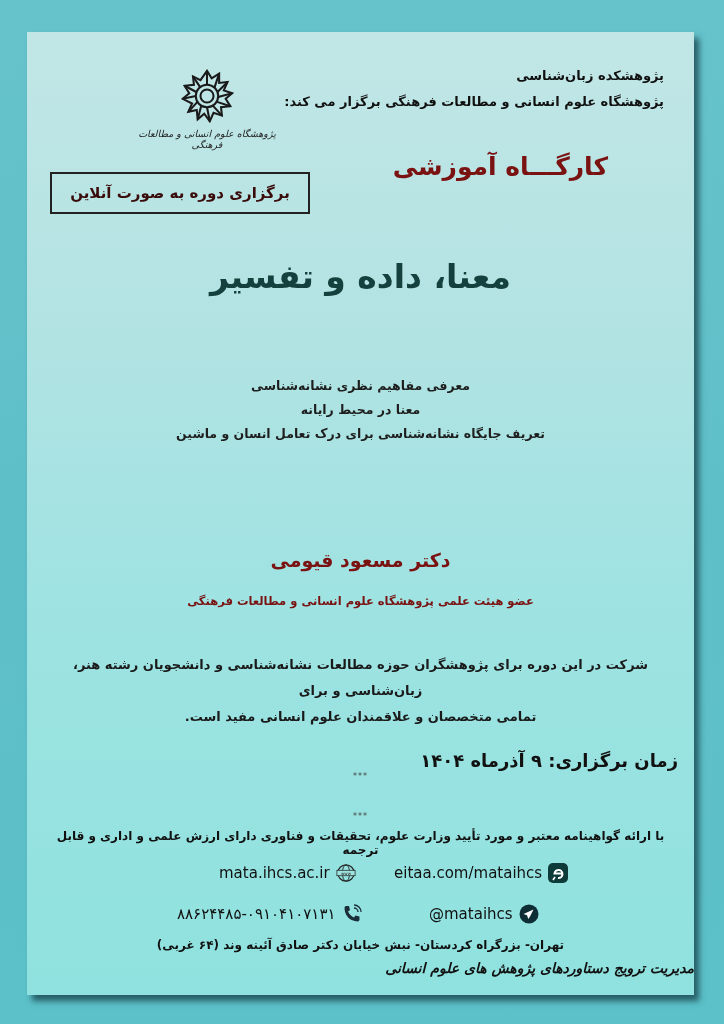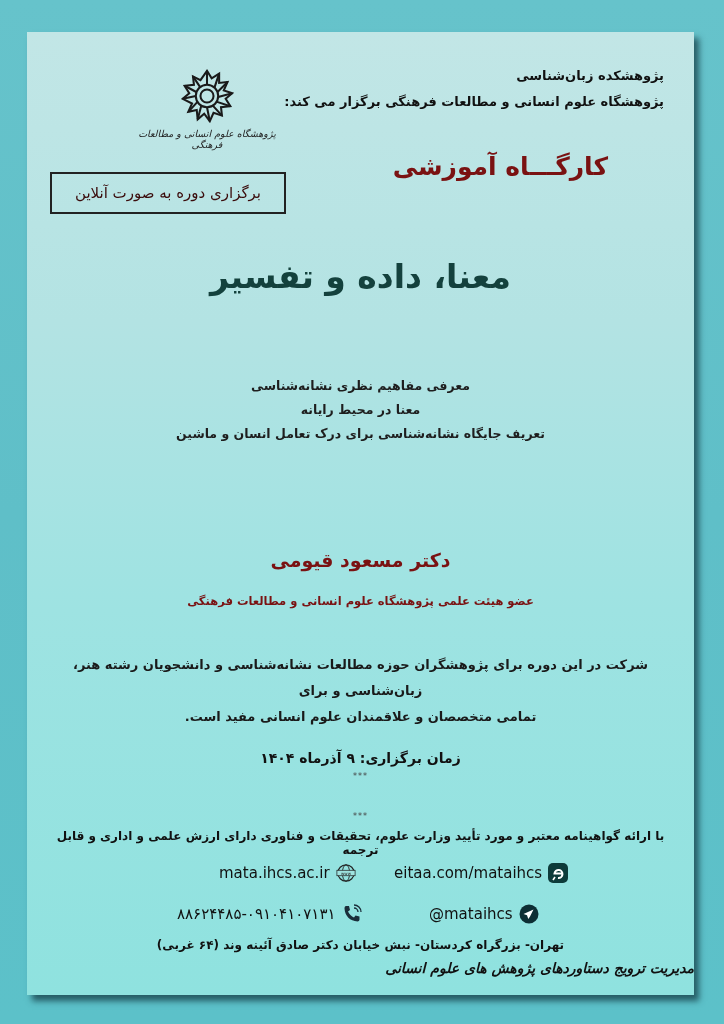--- a/index.html
+++ b/index.html
@@ -16,31 +16,31 @@
     direction: rtl;
   }
   .abs { position:absolute; }
   .org1 { right:30px; top:36px; font-size:13px; font-weight:bold; color:#111; }
   .org2 { right:30px; top:62px; font-size:13px; font-weight:bold; color:#111; }
   .workshop { right:86px; top:120px; font-size:25px; font-weight:bold; color:#7a1212; letter-spacing:1px; }
   .logo { left:100px; top:36px; width:160px; text-align:center; }
   .logo svg { display:block; margin:0 auto; }
   .logo-caption { font-family:"DejaVu Serif", serif; font-size:9.5px; color:#222; margin-top:4px; font-style:italic; }
   .online-box {
-    left:23px; top:140px; width:236px; height:42px;
+    left:23px; top:140px; width:260px; height:42px;
     border:2px solid #222; box-sizing:border-box;
     display:flex; align-items:center; justify-content:center;
-    font-size:15px; font-weight:normal; color:#3a0b0b;
+    font-size:15px; font-weight:bold; color:#3a0b0b;
   }
   .title { left:0; right:0; top:224px; text-align:center; font-size:33px; font-weight:bold; color:#14413d; line-height:42px; }
   .topics { left:0; right:0; top:342px; text-align:center; font-size:12.5px; font-weight:bold; color:#1e1e1e; line-height:24px; }
   .presenter { left:0; right:0; top:517px; text-align:center; font-size:19px; font-weight:bold; color:#7a1212; }
   .affil { left:0; right:0; top:562px; text-align:center; font-size:11.5px; font-weight:bold; color:#7a1212; }
   .desc { left:20px; right:20px; top:620px; text-align:center; font-size:13px; font-weight:bold; color:#1a1a1a; line-height:26px; }
-  .date { left:0; right:0; top:718px; text-align:center; font-size:14px; font-weight:bold; color:#111; }
+  .date { left:0; right:16px; top:718px; text-align:right; font-size:18px; font-weight:bold; color:#111; }
   .sep { left:0; right:0; text-align:center; font-size:8px; color:#444; letter-spacing:1px; }
   .cap { left:0; right:0; top:758px; text-align:center; font-size:13.5px; font-weight:bold; color:#111; }
   .cert { left:10px; right:10px; top:797px; text-align:center; font-size:12px; font-weight:bold; color:#111; }
   .contact { display:flex; align-items:center; gap:6px; direction:ltr; font-size:15px; color:#111; }
   .contact .ico { width:20px; height:20px; display:inline-flex; align-items:center; justify-content:center; }
   .addr { left:0; right:0; top:906px; text-align:center; font-size:12px; font-weight:bold; color:#111; }
   .mgmt { left:0; right:0; top:928px; font-size:14px; font-weight:bold; font-style:italic; color:#111;padding-left:12px; }
 </style>
 </head>
 <body>

